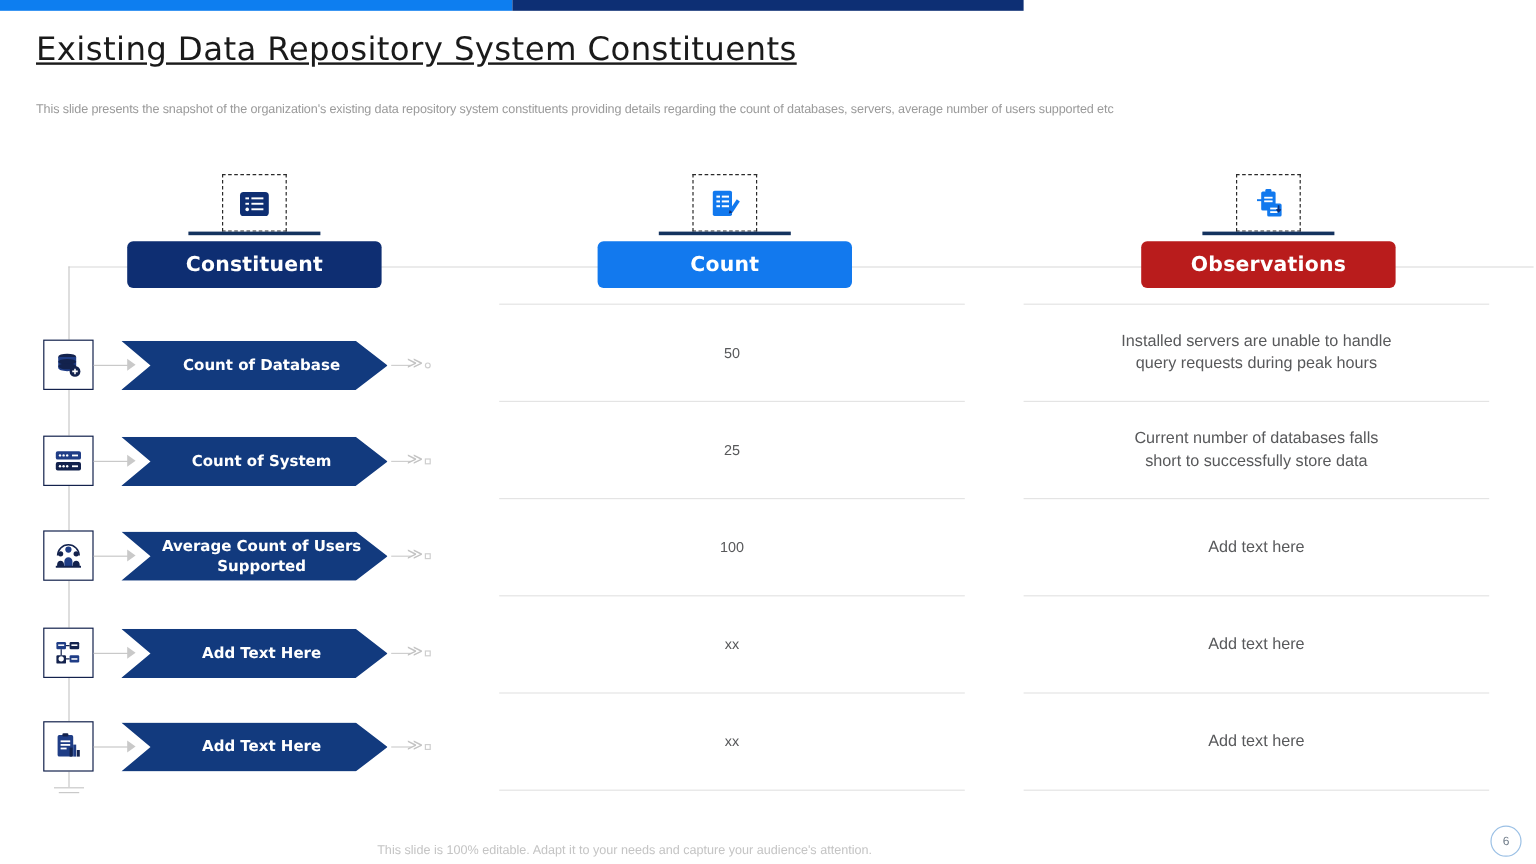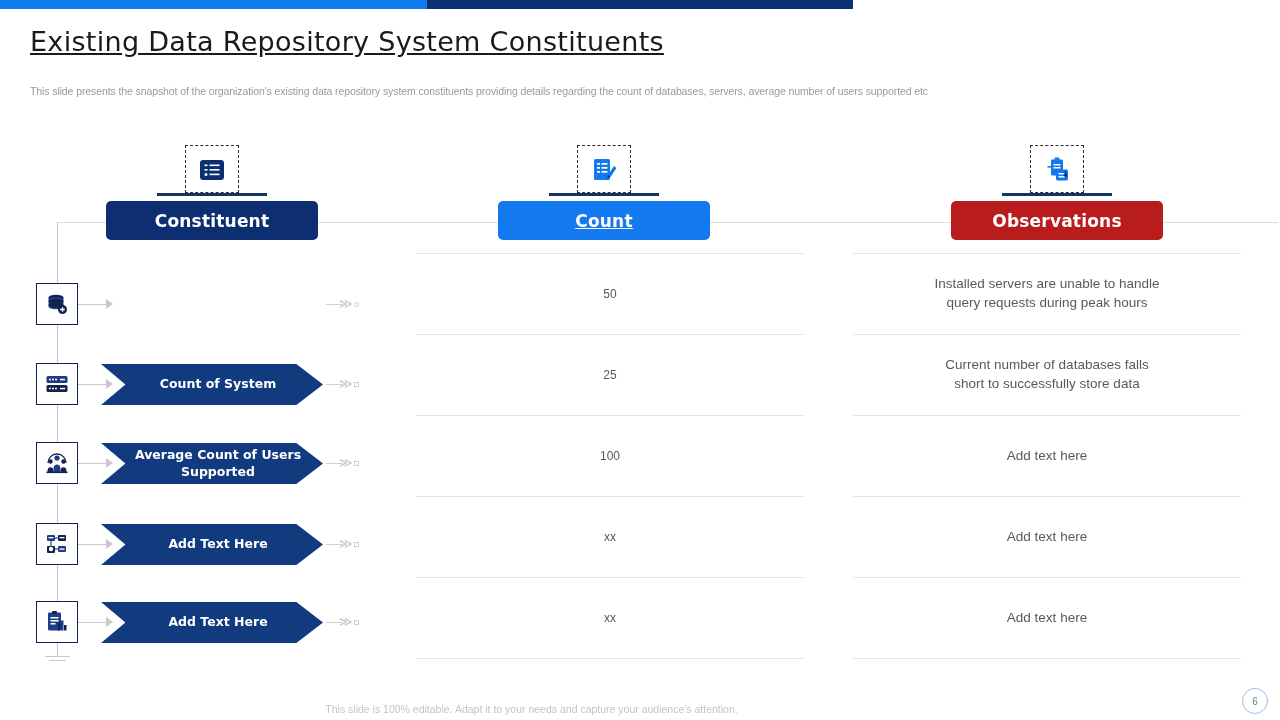--- a/index.html
+++ b/index.html
@@ -110,21 +110,21 @@
     justify-content: center;
     color: #ffffff;
     font-size: 17px;
     font-weight: 700;
     font-family: "DejaVu Sans", sans-serif;
     letter-spacing: 0.2px;
   }
   #header-constituent { left: 62px; }
   #header-constituent .pill { background: #0e2e72; }
   #header-count { left: 454px; }
-  #header-count .pill { background: #1279ee; text-decoration: underline; }
+  #header-count .pill { background: #1279ee; }
   #header-observations { left: 907px; }
   #header-observations .pill { background: #b91c1c; }
 
   
   #header-rule {
     position: absolute;
     left: 57px;
     top: 222px;
     width: 1221px;
     height: 1px;
@@ -274,21 +274,20 @@
   
   #footer-note {
     position: absolute;
     left: 0;
     top: 703px;
     width: 1041px;
     text-align: center;
     font-size: 10.5px;
     color: #c4c4c4;
     font-family: "Liberation Sans", sans-serif;
-    padding-left: 11px;
   }
   #page-number {
     position: absolute;
     right: 12px;
     top: 688px;
     width: 24px;
     height: 24px;
     border-radius: 50%;
     border: 1px solid #9bc0e5;
     color: #6f7b88;
@@ -377,20 +376,23 @@
       <ellipse cx="12" cy="6.5" rx="7.5" ry="2.8" fill="#13224d"></ellipse>
       <path d="M4.5 6.5 v9 c0 1.6 3.4 2.8 7.5 2.8 s7.5-1.2 7.5-2.8 v-9" fill="#1f3d86"></path>
       <ellipse cx="12" cy="10.5" rx="7.5" ry="2.4" fill="#13224d"></ellipse>
       <ellipse cx="12" cy="14.3" rx="7.5" ry="2.4" fill="#13224d"></ellipse>
       <circle cx="18.5" cy="18.5" r="4.5" fill="#13224d"></circle>
       <path d="M18.5 16.2 v4.6 M16.2 18.5 h4.6" stroke="#ffffff" stroke-width="1.3"></path>
     </svg>
   </div>
   <div class="stub"></div>
   <div class="stub-head"></div>
+  <div class="chev">
+    <span class="chev-label">Count of Database</span>
+  </div>
   <div class="tail-line"></div>
   <div class="tail-chevrons">≫</div>
   <div class="tail-dot"></div>
 </div>
 
 <div class="lrow" style="top:345px">
   <div class="icon-box">
     <svg width="26" height="26" viewBox="0 0 26 26">
       <rect x="2.5" y="5" width="21" height="7" rx="1.6" fill="#1f3d86"></rect>
       <rect x="2.5" y="14" width="21" height="7" rx="1.6" fill="#13224d"></rect>

